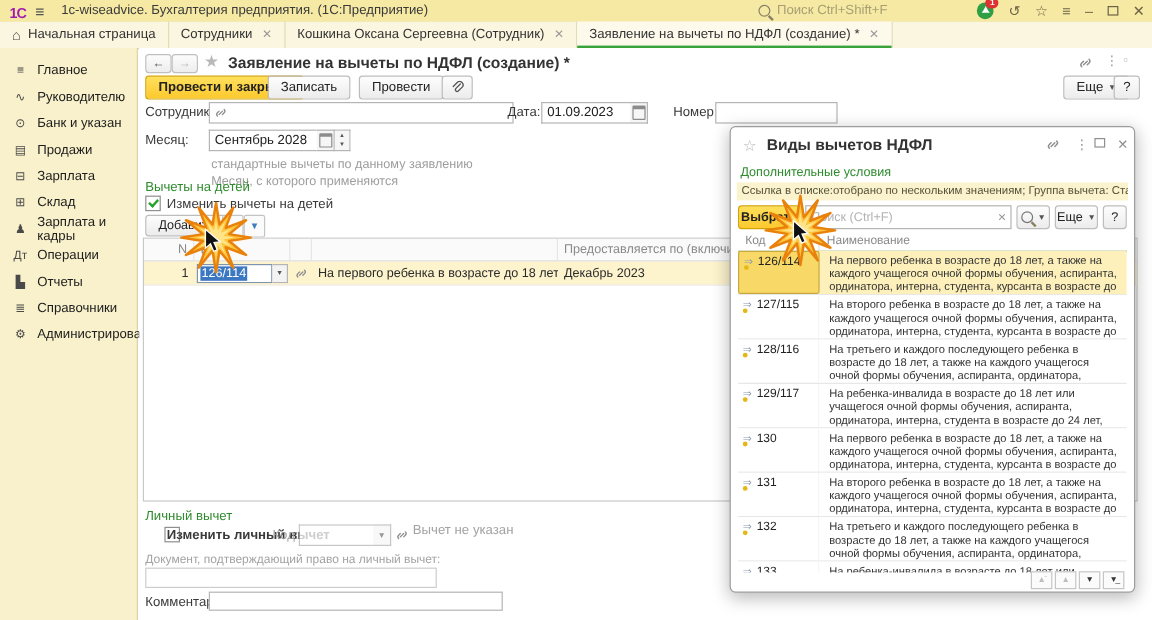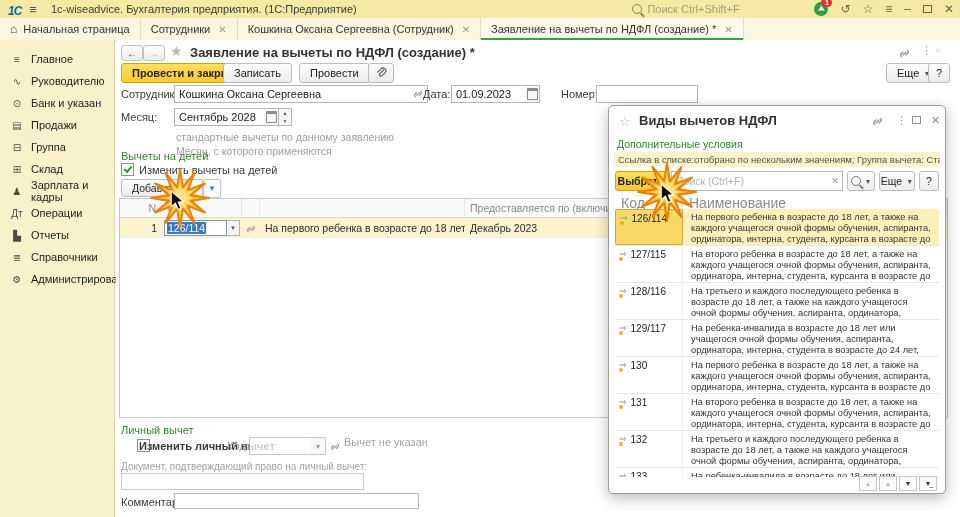--- a/index.html
+++ b/index.html
@@ -1,21 +1,21 @@
 <!DOCTYPE html>
 <html><head>
 <meta charset="utf-8">
 <style>
   html,body{margin:0;padding:0;}
   body{font-family:"Liberation Sans","DejaVu Sans",sans-serif;background:#e9e9e9;}
   .screen{position:relative;width:960px;height:517px;background:#fff;overflow:hidden;}
 
   
   .titlebar{position:absolute;left:0;top:0;width:960px;height:18px;background:#f6e9a4;border-bottom:1px solid #e3d487;display:flex;align-items:center;font-size:11px;color:#3a3a3a;}
-  .logo{color:#0369a1;font-weight:bold;font-style:italic;font-size:12px;margin:4px 8px 0 8px;letter-spacing:-1px;}
+  .logo{color:#a21caf;font-weight:bold;font-size:12px;margin:4px 8px 0 8px;letter-spacing:-1px;}
   .burger{font-size:13px;color:#555;margin-right:14px;cursor:pointer;}
   .tb-right{position:absolute;right:6px;top:0;height:18px;display:flex;align-items:center;gap:12px;}
   .tb-search{display:flex;align-items:center;gap:5px;color:#a89f72;width:170px;}
   .lens{position:relative;display:inline-block;width:8px;height:8px;border:1.5px solid #8a8164;border-radius:50%;}
   .lens::after{content:"";position:absolute;width:5px;height:1.5px;background:#8a8164;transform:rotate(45deg);right:-4px;bottom:-2px;}
   .bellwrap{position:relative;width:14px;height:14px;border-radius:50%;background:#2f9e44;}
   .bellwrap::after{content:"";position:absolute;left:3.5px;top:3px;width:7px;height:7px;background:#fff;clip-path:polygon(50% 0,78% 55%,100% 80%,0 80%,22% 55%);}
   .badge{position:absolute;right:-4px;top:-4px;min-width:9px;height:9px;border-radius:6px;background:#e03131;color:#fff;font-size:7px;line-height:9px;text-align:center;padding:0 1px;font-weight:bold;}
   .tb-ic{color:#6b6345;font-size:12px;line-height:18px;cursor:pointer;}
   .ic-restore{display:inline-block;width:7px;height:6px;border:1px solid #6b6345;background:transparent;}
@@ -85,21 +85,21 @@
   .pp-title{position:absolute;left:30px;top:7px;font-size:13px;font-weight:bold;color:#333;}
   .pp-star{position:absolute;left:10px;top:8px;color:#b9b9b9;font-size:13px;}
   .pp-ic{position:absolute;top:8px;color:#8f8f8f;font-size:11px;cursor:pointer;}
   .pp-link{position:absolute;left:8px;top:32px;font-size:10.5px;color:#2e8b2e;cursor:pointer;}
   .pp-info{position:absolute;left:5px;right:5px;top:46px;height:15px;background:#fbf3cd;font-size:9.5px;color:#56513a;line-height:15px;padding:0 4px;white-space:nowrap;overflow:hidden;}
   .pp-toolbar .btn{position:absolute;height:20px;font-size:10.5px;}
   .pp-search{position:absolute;left:62px;top:65px;width:172px;height:20px;border:1px solid #b5b5b5;box-sizing:border-box;display:flex;align-items:center;}
   .pp-search input{flex:1;border:none;outline:none;font-size:10.5px;color:#222;padding:0 4px;min-width:0;background:transparent;font-family:inherit;}
   .pp-search input::placeholder{color:#b3b3b3;}
   .pp-x{width:14px;color:#9a9a9a;font-size:9px;text-align:center;cursor:pointer;}
-  .pp-lhead{position:absolute;left:6px;right:6px;top:89px;height:14px;border-bottom:1px solid #4d7c0f;font-size:14px;color:#8a8a8a;display:flex;}
+  .pp-lhead{position:absolute;left:6px;right:6px;top:89px;height:14px;border-bottom:1px solid #4d7c0f;font-size:10px;color:#8a8a8a;display:flex;}
   .pp-lhead .hc{padding:0 6px;box-sizing:border-box;}
   .pp-lhead .hc1{width:68px;border-right:1px solid #e3e3e3;}
   .pp-rows{position:absolute;left:6px;right:6px;top:103px;height:268px;overflow:hidden;}
   .vrow{display:flex;height:37px;border-bottom:1px solid #e7e7e7;box-sizing:border-box;cursor:pointer;background:#fff;}
   .vcodewrap{width:68px;flex:none;display:flex;align-items:flex-start;gap:4px;padding:3px 2px 0 4px;box-sizing:border-box;border-right:1px solid #f0f0f0;border-radius:2px;}
   .vic{position:relative;color:#8f9bb0;font-size:9px;line-height:10px;flex:none;}
   .vic::after{content:"";position:absolute;left:0;bottom:-2px;width:4px;height:4px;border-radius:50%;background:#e3b918;}
   .vcode{font-size:10px;color:#222;line-height:11px;}
   .vname{flex:1;font-size:9.3px;line-height:11px;color:#333;padding:3px 6px 0 8px;overflow:hidden;}
   .vrow.selected{background:#fdf0bb;}
@@ -204,21 +204,21 @@
         <span>Банк и указан</span>
       </div>
 
       <div class="side-item">
         <span class="si-ic">▤</span>
         <span>Продажи</span>
       </div>
 
       <div class="side-item">
         <span class="si-ic">⊟</span>
-        <span>Группа</span>
+        <span>Зарплата</span>
       </div>
 
       <div class="side-item">
         <span class="si-ic">⊞</span>
         <span>Склад</span>
       </div>
 
       <div class="side-item">
         <span class="si-ic">♟</span>
         <span>Зарплата и кадры</span>
@@ -270,21 +270,20 @@
       </span>
     <span class="abs btn" style="left:770px;top:23px">
         <span>Еще</span>
         <span class="caret">▼</span>
       </span>
     <span class="abs btn" style="left:812px;top:23px;width:22px;padding:0">?</span>
 
     
     <span class="abs lbl" style="left:5px;top:48px">Сотрудник:</span>
     <div class="abs fld" style="left:58px;top:45px;width:254px">
-      <span style="flex:1">Кошкина Оксана Сергеевна</span>
       <svg class="i-link" width="10" height="10">
           <use href="#chain"></use>
         </svg>
     </div>
     <span class="abs lbl" style="left:307px;top:48px">Дата:</span>
     <div class="abs fld-grp" style="left:335px;top:45px">
       <div class="fld" style="width:74px;border-right:none">01.09.2023</div>
       <span class="mini-btn" style="height:18px">
           <span class="ic-cal"></span>
         </span>

